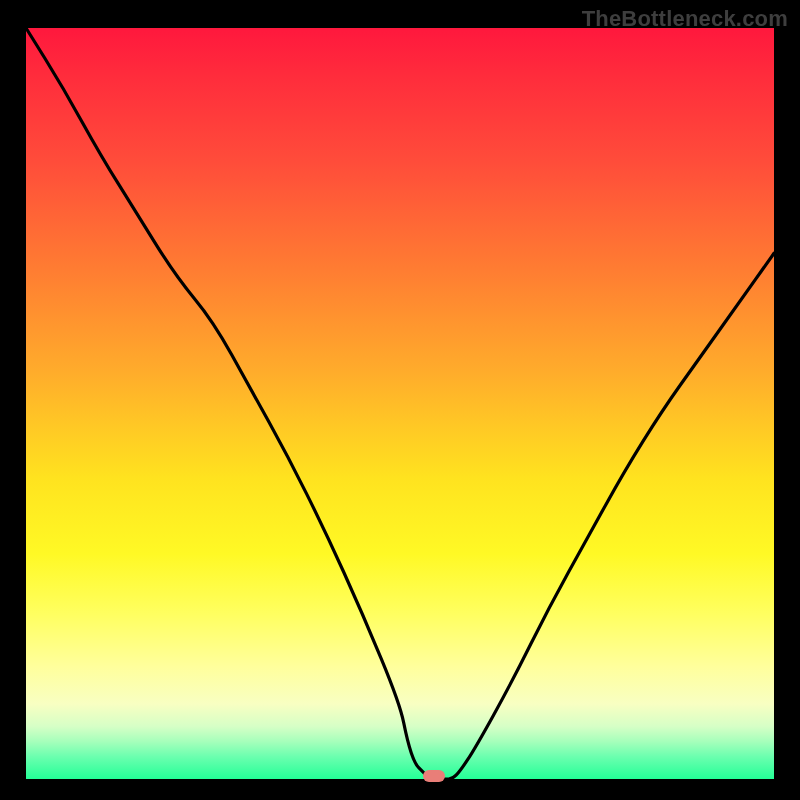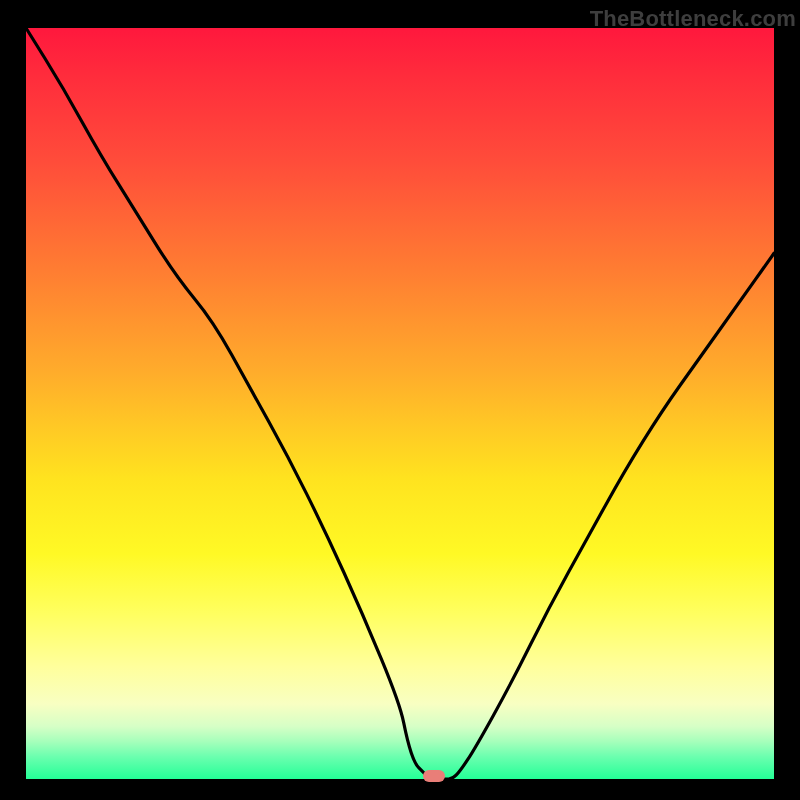--- a/index.html
+++ b/index.html
@@ -7,21 +7,21 @@
     width: 800px;
     height: 800px;
     background: #000;
     position: relative;
     font-family: Arial, Helvetica, sans-serif;
     overflow: hidden;
   }
   .watermark {
     position: absolute;
     top: 6px;
-    right: 4px;
+    right: 12px;
     color: #3e3e3e;
     font-size: 22px;
     font-weight: bold;
     letter-spacing: 0.2px;
     z-index: 10;
   }
   .plot {
     position: absolute;
     left: 26px;
     top: 28px;

